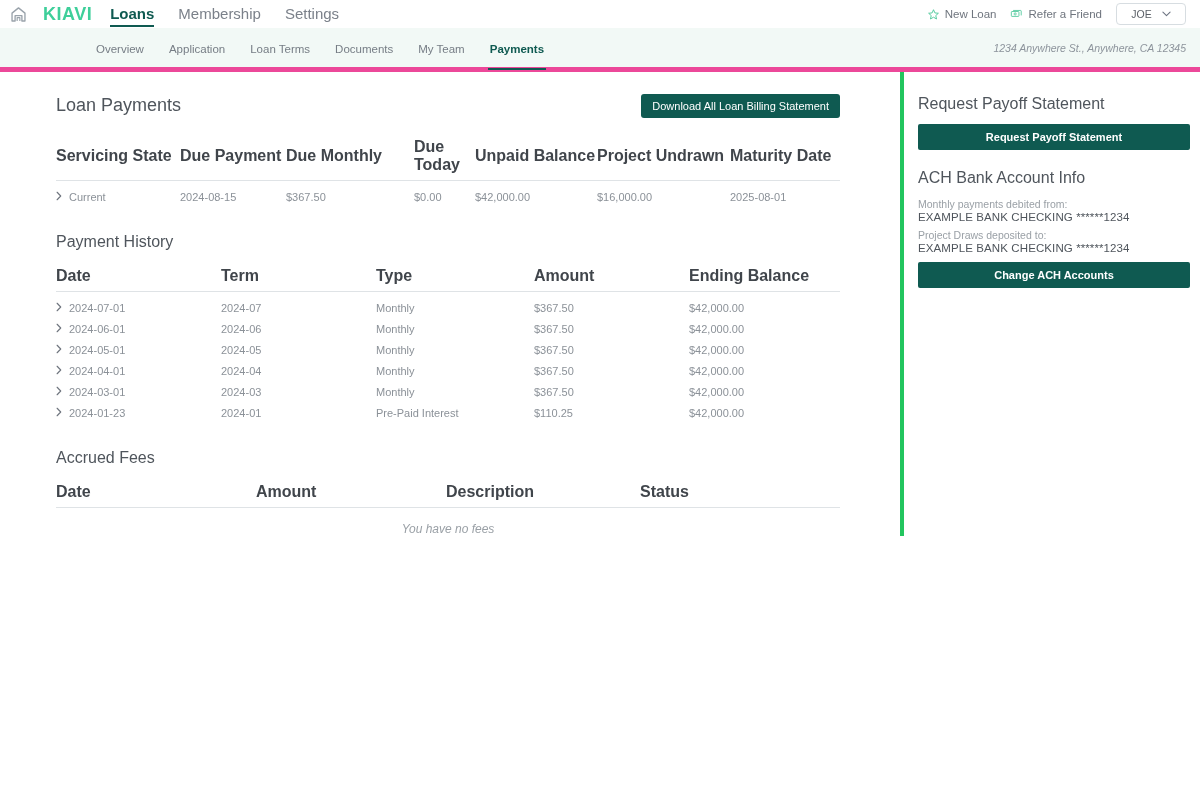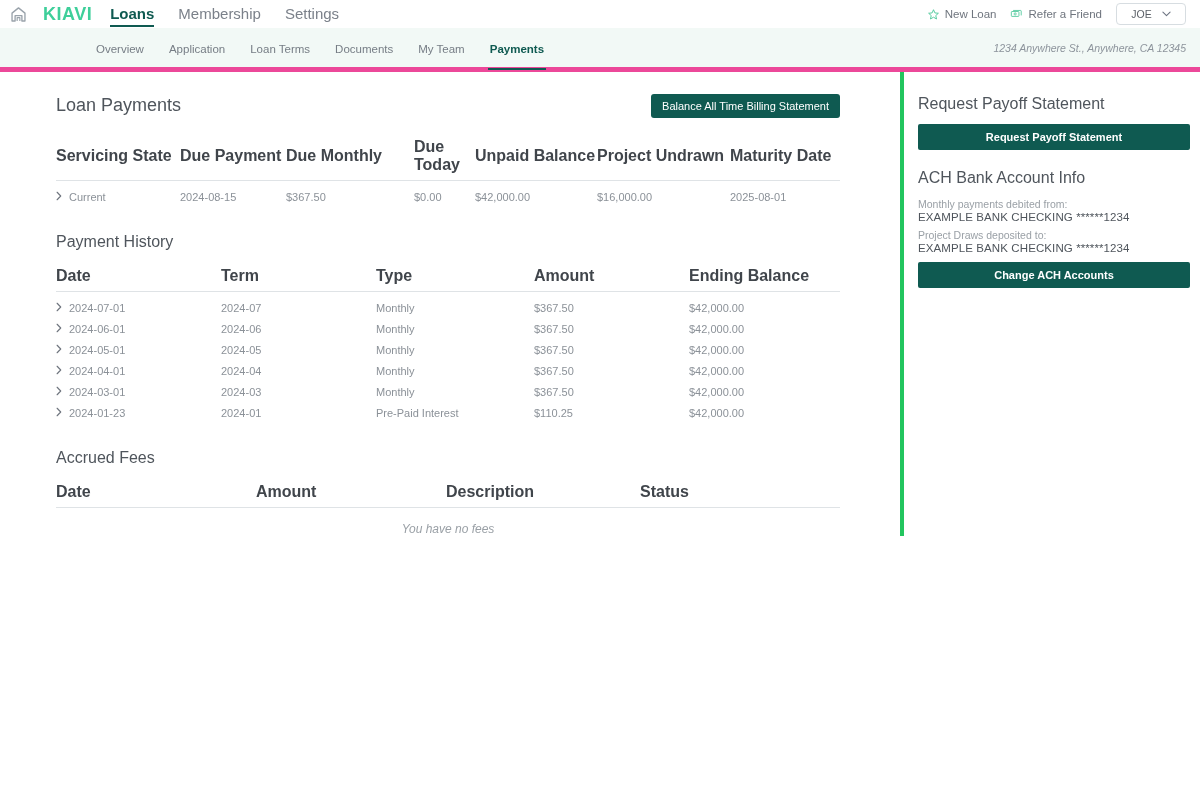--- a/index.html
+++ b/index.html
@@ -199,21 +199,21 @@
   </div>
   <div class="address">1234 Anywhere St., Anywhere, CA 12345</div>
 </div>
 
 <div class="page">
 
   <div class="main-col">
 
     <div class="title-row">
       <h1 class="page-title">Loan Payments</h1>
-      <button class="btn-teal">Balance All Time Billing Statement</button>
+      <button class="btn-teal">Download All Loan Billing Statement</button>
     </div>
 
     <table class="grid">
       <colgroup>
         <col style="width:124px">
           <col style="width:106px">
           <col style="width:128px">
         <col style="width:61px">
           <col style="width:122px">
           <col style="width:133px">

